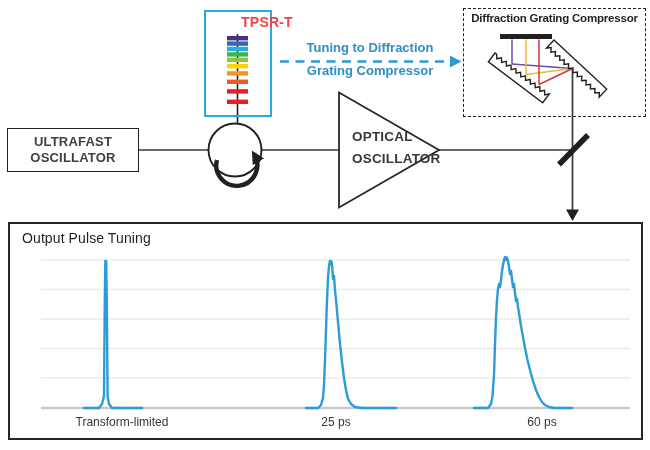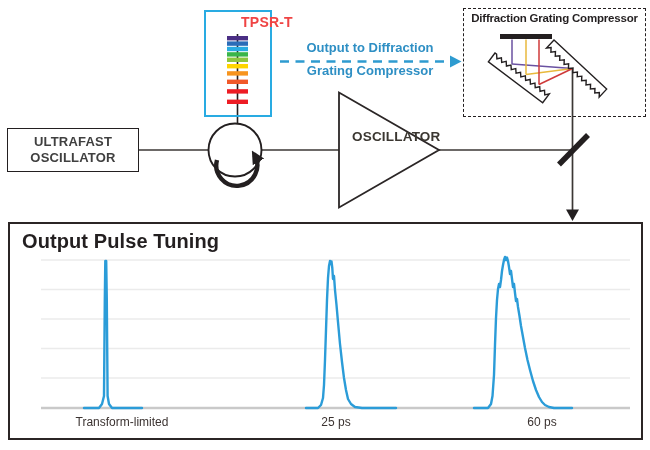--- a/index.html
+++ b/index.html
@@ -15,21 +15,21 @@
               font-size:14px;color:#ef4444;letter-spacing:.2px;margin-left:29px;}
   .comp-box{left:463px;top:8px;width:183px;height:109px;border:1.6px dashed #231f20;}
   .comp-title{left:463px;top:12px;width:183px;text-align:center;font-weight:bold;
               font-size:11.5px;letter-spacing:-.2px;color:#231f20;}
   .note{width:190px;text-align:center;font-weight:bold;font-size:13px;color:#2e8fc4;}
   .note1{left:275px;top:40px;}
   .note2{left:275px;top:63px;}
   .amp-label{left:352px;top:126px;font-weight:bold;font-size:13.5px;line-height:22px;
              color:#3b3731;letter-spacing:.2px;}
   .panel{left:8px;top:222px;width:635px;height:218px;border:2px solid #2b2525;background:transparent;}
-  .panel-title{left:22px;top:230px;font-weight:bold;font-size:20px;color:#231f20;letter-spacing:.1px;}
+  .panel-title{left:22px;top:230px;font-weight:normal;font-size:14px;color:#231f20;letter-spacing:.1px;}
   .pulse-label{top:415px;width:180px;text-align:center;font-weight:normal;font-size:12px;color:#3b3331;}
 </style>
 </head>
 <body>
 
 <div class="stage">
 
   <svg width="650" height="450" viewBox="0 0 650 450">
     <defs>
       <marker id="circHead" viewBox="0 0 10 10" refX="6" refY="5" markerWidth="3" markerHeight="3" orient="auto">
@@ -107,27 +107,28 @@
   </svg>
 
   <div class="abs osc-box">
     <span>ULTRAFAST</span>
     <span>OSCILLATOR</span>
   </div>
 
   <div class="abs tpsr-box"></div>
   <div class="abs tpsr-title">TPSR-T</div>
 
-  <div class="abs note note1">Output to Diffraction</div>
+  <div class="abs note note1">Tuning to Diffraction</div>
   <div class="abs note note2">Grating Compressor</div>
 
   <div class="abs comp-box"></div>
   <div class="abs comp-title">Diffraction Grating Compressor</div>
 
   <div class="abs amp-label">
+    <div>OPTICAL</div>
     <div>OSCILLATOR</div>
   </div>
 
   <div class="abs panel"></div>
   <div class="abs panel-title">Output Pulse Tuning</div>
 
   <div class="abs pulse-label" style="left: 32px;">Transform-limited</div>
   <div class="abs pulse-label" style="left: 246px;">25 ps</div>
   <div class="abs pulse-label" style="left: 452px;">60 ps</div>
 

